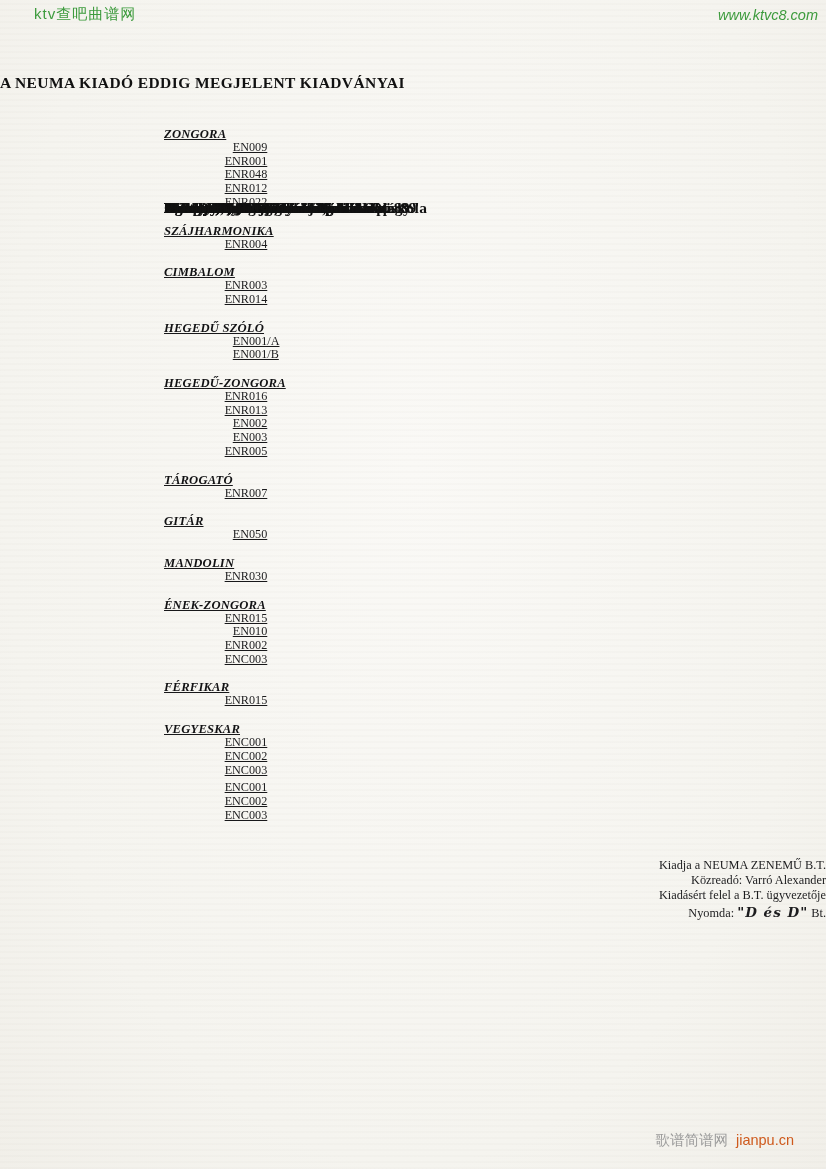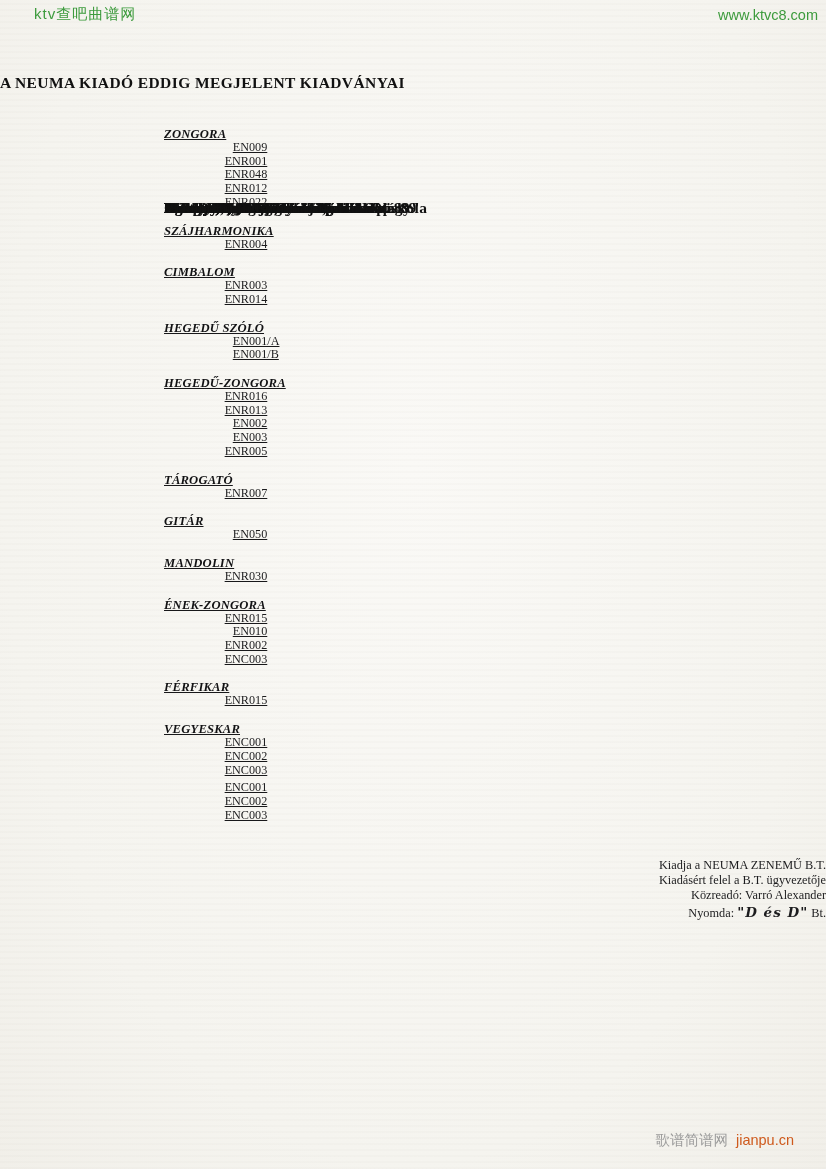--- a/index.html
+++ b/index.html
@@ -10,21 +10,21 @@
     background:#f7f6f2;
     background-image:
       repeating-linear-gradient(0deg, rgba(120,110,95,0.025) 0px, rgba(120,110,95,0.025) 2px, transparent 2px, transparent 6px),
       radial-gradient(ellipse at 50% 40%, #faf9f6 0%, #f5f4ef 70%, #f1efe9 100%);
     overflow:hidden;
     color:#18181a;
     font-family:"Liberation Serif", serif;
   }
   .wm { font-family:"Liberation Sans", sans-serif; }
   .wm-tl { position:absolute; top:5px; left:7px; font-size:15px; color:var(--wm-green,#3d9b3d); letter-spacing:1px;margin-left:27px; }
-  .wm-tr { position:absolute; top:7px; right:8px; font-size:14.5px; color:var(--wm-green,#3d9b3d); }
+  .wm-tr { position:absolute; top:7px; right:8px; font-size:14.5px; color:var(--wm-green,#3d9b3d);font-style:italic; }
   .title {
     position:absolute; top:74px; left:0; width:100%;
     text-align:left; font-weight:bold; font-size:15.5px; letter-spacing:0.4px;
     color:#111;
   }
   .catalog { position:absolute; left:164px; top:127px; width:430px;text-decoration:underline; }
   .section { margin-bottom:14px; }
   .section-header {
     font-weight:bold; font-style:italic; font-size:12.6px; line-height:14px;
     letter-spacing:0.2px; color:#121214;
@@ -232,21 +232,21 @@
         <div class="row">
           <span class="col code">ENC</span>
           <span class="col no">003</span>
           <span class="col title">Erkel, Himnusz</span>
         </div>
       </div>
     </div>
 
   <div class="footer">
     <div>Kiadja a NEUMA ZENEMŰ B.T.</div>
+    <div>Közreadó: Varró Alexander</div>
     <div>Kiadásért felel a B.T. ügyvezetője</div>
-    <div>Közreadó: Varró Alexander</div>
     <div class="nyomda"><span>Nyomda: </span><span class="script">"D és D"</span><span> Bt.</span></div>
   </div>
 
   <div class="wm wm-b">
     <span class="wm-gray">歌谱简谱网</span><span class="wm-orange">jianpu.cn</span>
   </div>
 </div>
 
 </body></html>

